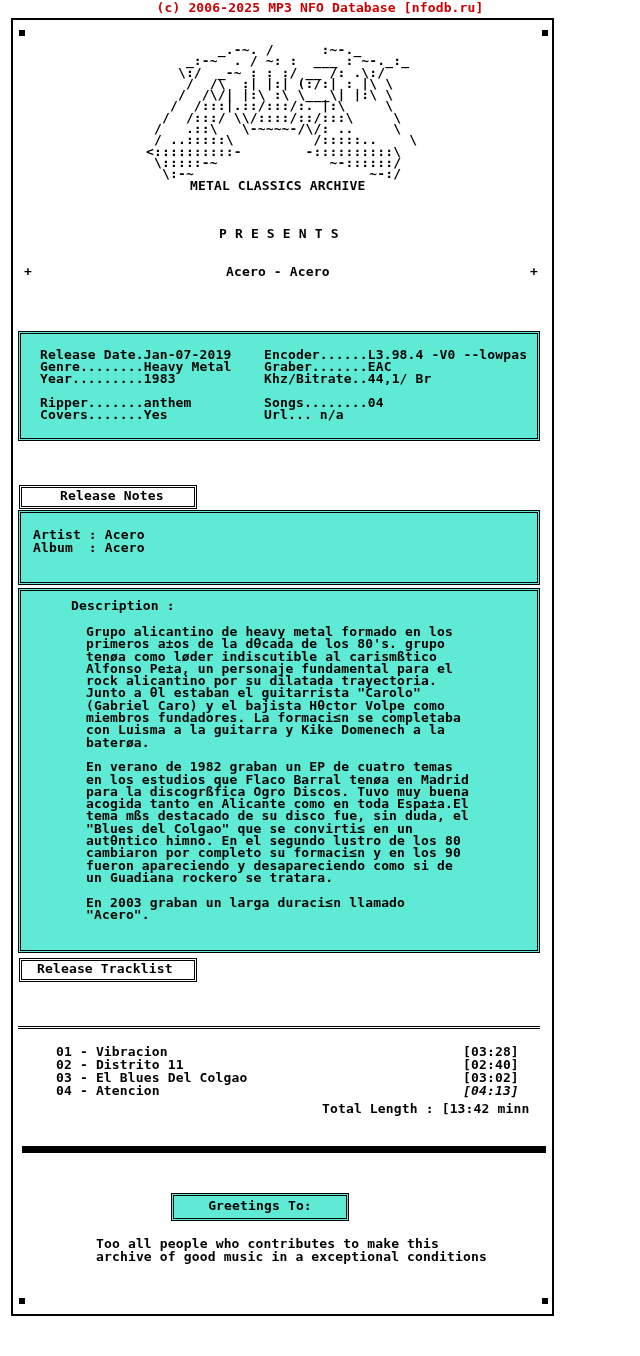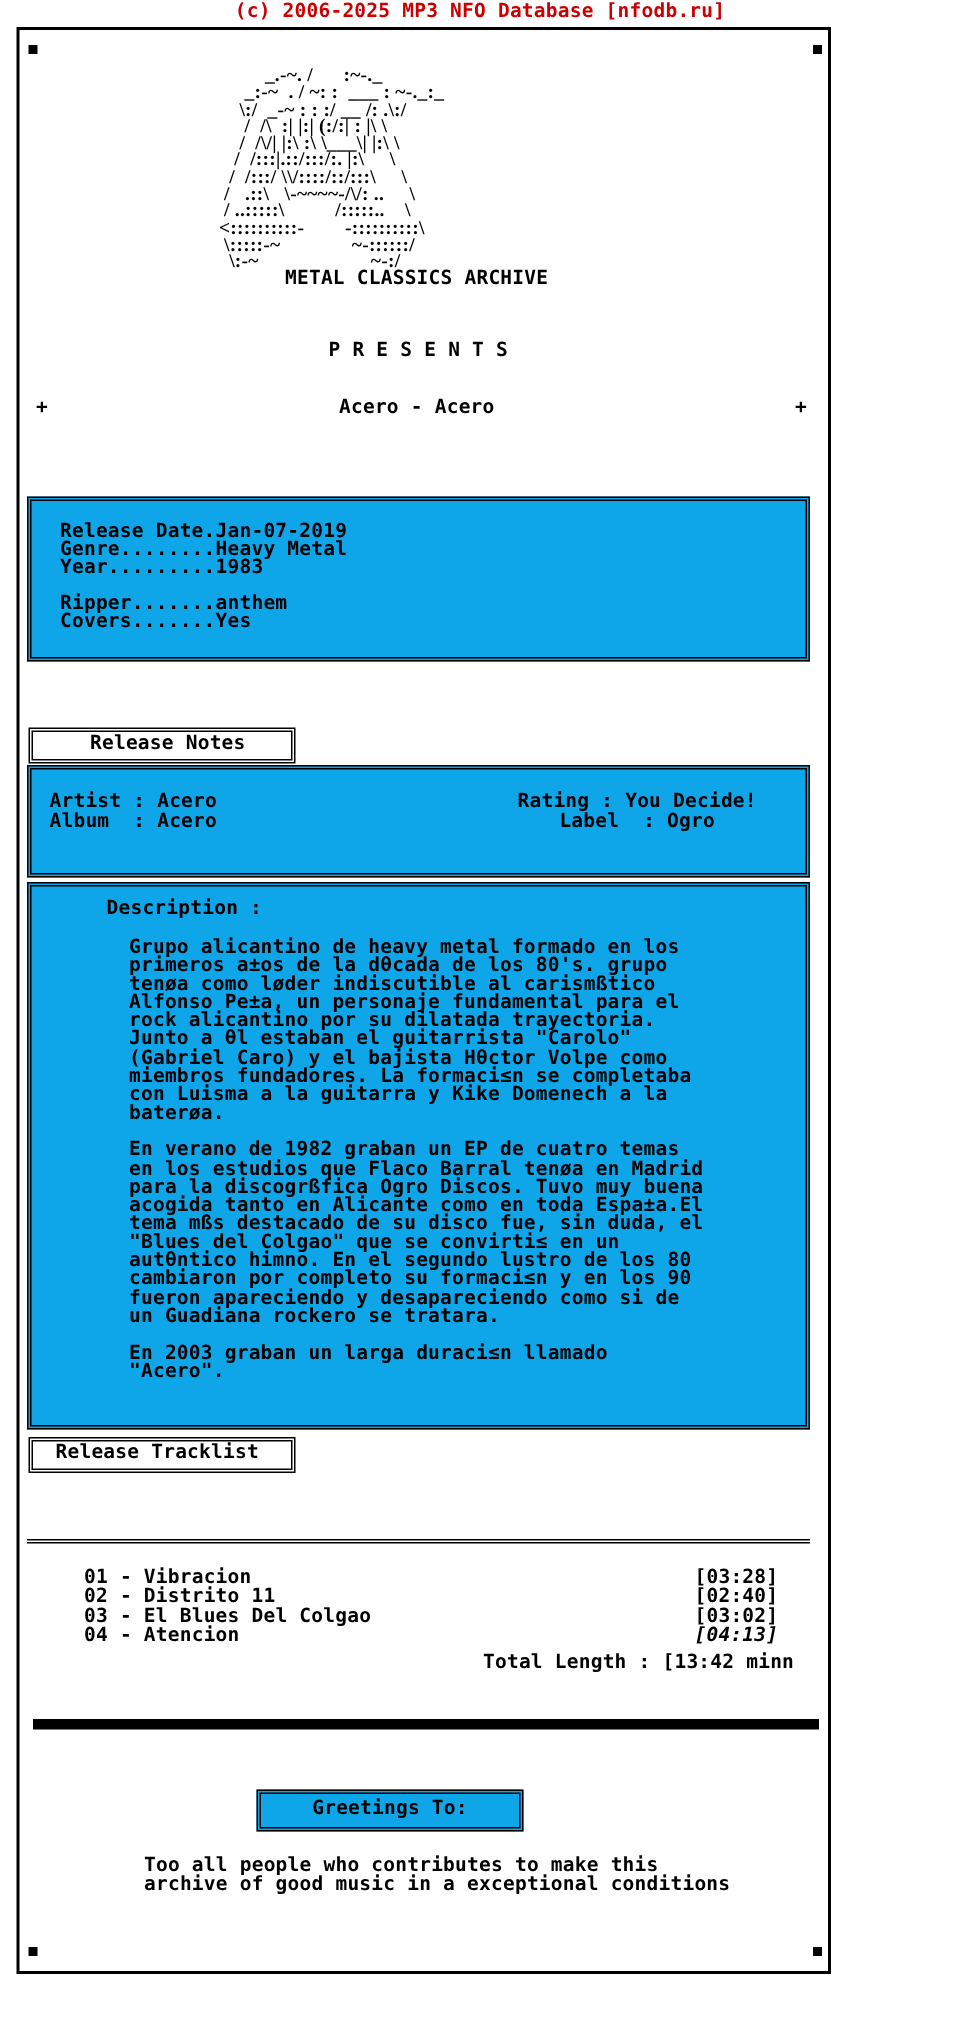--- a/index.html
+++ b/index.html
@@ -5,21 +5,21 @@
   html,body{margin:0;padding:0;background:#fff;}
   .page{
     position:relative;width:640px;height:1356px;background:#ffffff;overflow:hidden;
     font-family:"DejaVu Sans Mono","Liberation Mono",monospace;
     font-weight:bold;font-size:13px;line-height:12px;color:#000;letter-spacing:.15px;
   }
   .abs{position:absolute;white-space:pre;margin:0;}
   .nfo-header{position:absolute;top:2px;left:0;width:640px;text-align:center;color:#cc0000;white-space:pre;}
   .outer-box{position:absolute;left:11px;top:18px;width:539px;height:1294px;border:2px solid #000;}
   .corner{position:absolute;width:6px;height:6px;background:#000;}
-  .dbox{position:absolute;border:3px double #000;background:#0ea5e9;box-sizing:border-box;}
+  .dbox{position:absolute;border:3px double #000;background:#5eead4;box-sizing:border-box;}
   .tab{position:absolute;border:3px double #000;background:#fff;box-sizing:border-box;white-space:pre;line-height:15px;}
   .dline{position:absolute;border-top:3px double #000;height:0;}
   .bar{position:absolute;background:#000;}
   .art{line-height:11.3px;}
   .desc{line-height:12.3px;}
   .trk{line-height:12.6px;}
   .notes{line-height:12.5px;text-align:center;}
 </style>
 </head>
 <body>
@@ -27,21 +27,21 @@
 <div class="page">
 
   <div class="nfo-header">(c) 2006-2025 MP3 NFO Database [nfodb.ru]</div>
 
   <div class="outer-box"></div>
   <div class="corner" style="left:19px;top:30px;"></div>
   <div class="corner" style="left:542px;top:30px;"></div>
   <div class="corner" style="left:19px;top:1298px;"></div>
   <div class="corner" style="left:542px;top:1298px;"></div>
 
-  <pre class="abs art" style="left:146px;top:44px;font-family:Liberation Serif, serif;">         _.-~. /      :~-._
+  <pre class="abs art" style="left:146px;top:44px;">         _.-~. /      :~-._
      _:-~  . / ~: :  ___ : ~-._:_
     \:/  _-~ : : :/ __ /: .\:/
      /  /\  :| |:| (:/:| : |\ \
     /  /\/| |:\ :\ \___\| |:\ \
    /  /:::|.::/:::/:. |:\     \
   /  /:::/ \\/::::/::/:::\     \
  /   .::\   \-~~~~-/\/: ..     \
  / ..:::::\          /:::::..    \
 &lt;::::::::::-        -::::::::::\
  \:::::-~              ~-::::::/
@@ -53,27 +53,31 @@
   <div class="abs" style="left:226px;top:266px;">Acero - Acero</div>
   <div class="abs" style="left:530px;top:266px;">+</div>
 
   <div class="dbox" style="left:18px;top:331px;width:522px;height:110px;"></div>
   <pre class="abs" style="left:40px;top:349px;">Release Date.Jan-07-2019
 Genre........Heavy Metal
 Year.........1983
 
 Ripper.......anthem
 Covers.......Yes</pre>
+  <pre class="abs" style="left:264px;top:349px;">Encoder......L3.98.4 -V0 --lowpas
+Graber.......EAC
+Khz/Bitrate..44,1/ Br
+
+Songs........04
+Url... n/a</pre>
 
   <div class="dbox" style="left:18px;top:510px;width:522px;height:75px;"></div>
   <div class="tab" style="left:19px;top:485px;width:178px;height:24px;padding-left:38px;">Release Notes</div>
   <pre class="abs notes" style="left:33px;top:529px;">Artist : Acero
 Album  : Acero</pre>
-  <pre class="abs notes" style="left:345px;top:529px;">Rating : You Decide!
-Label  : Ogro</pre>
 
   <div class="dbox" style="left:18px;top:588px;width:522px;height:365px;"></div>
   <div class="abs" style="left:71px;top:600px;">Description :</div>
   <pre class="abs desc" style="left:86px;top:626px;">Grupo alicantino de heavy metal formado en los
 primeros a±os de la dθcada de los 80's. grupo
 tenøa como løder indiscutible al carismßtico
 Alfonso Pe±a, un personaje fundamental para el
 rock alicantino por su dilatada trayectoria.
 Junto a θl estaban el guitarrista "Carolo"
 (Gabriel Caro) y el bajista Hθctor Volpe como

